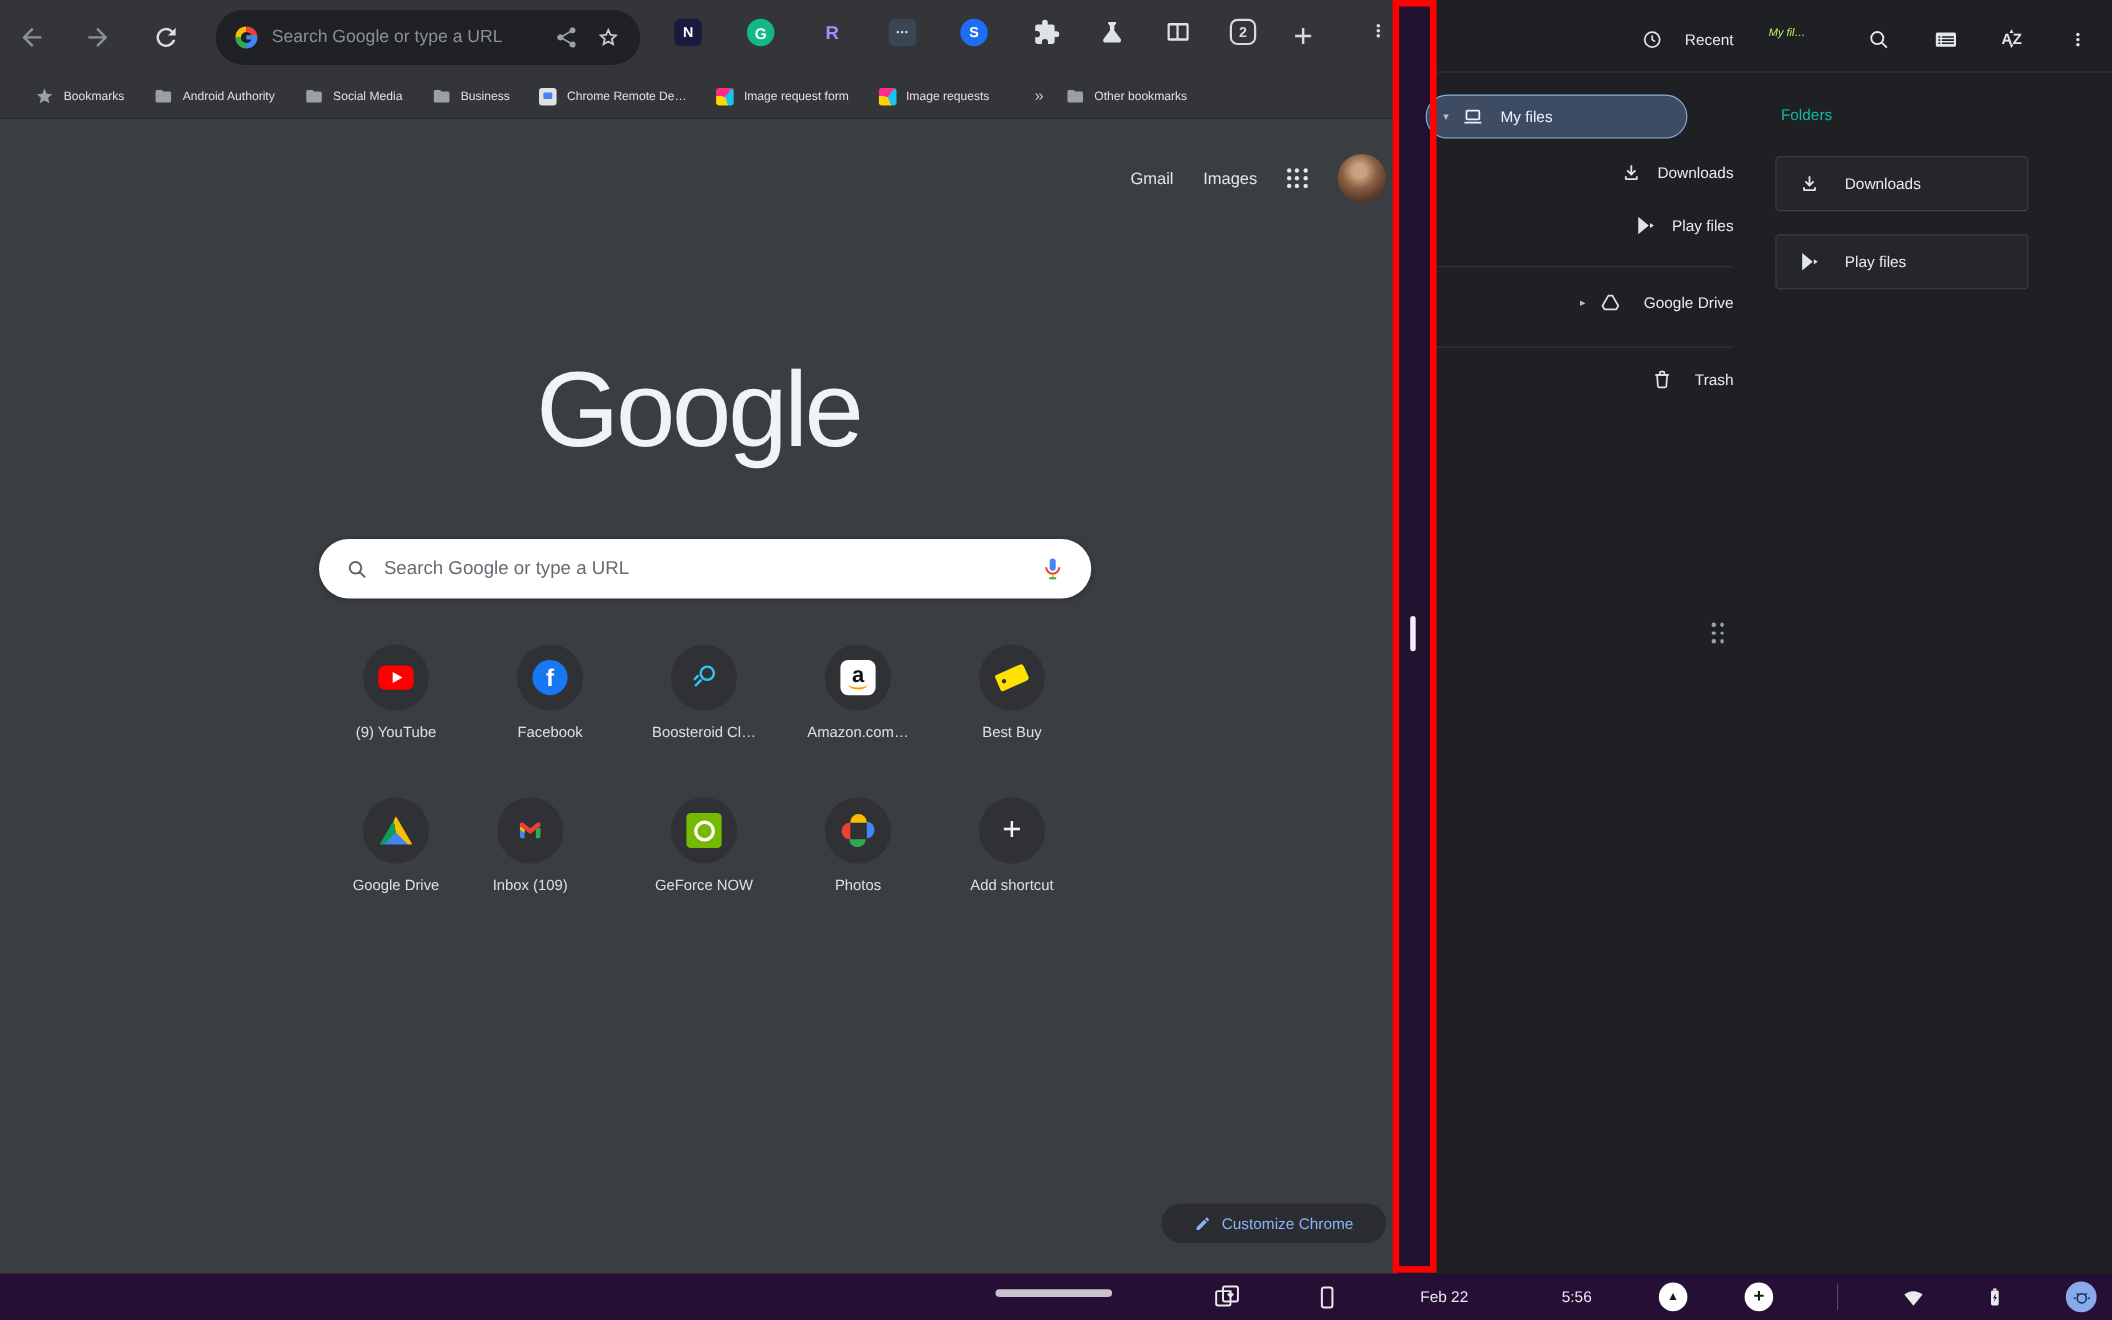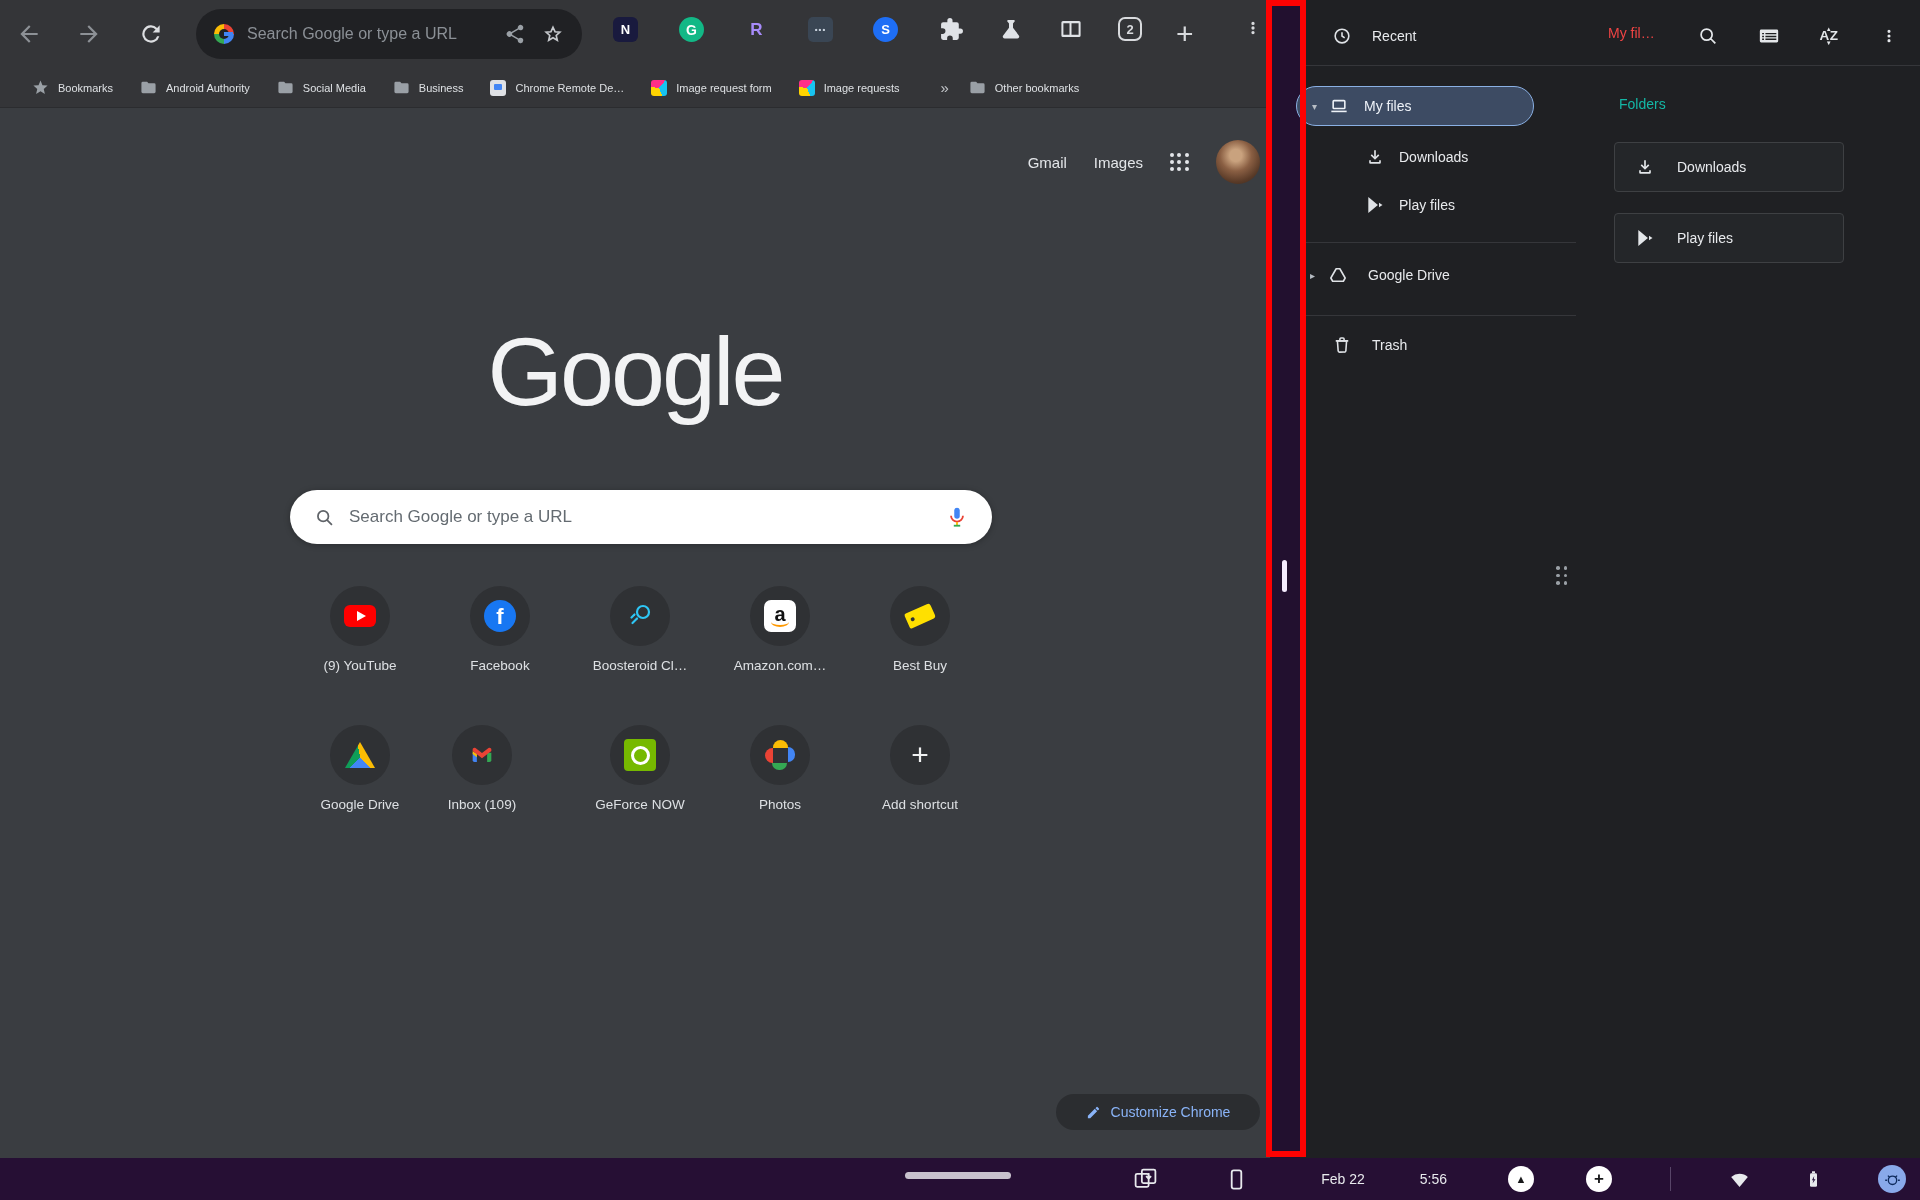--- a/index.html
+++ b/index.html
@@ -71,25 +71,25 @@
   .customize svg { width:15px; height:15px; }
 
   
   .gap { position:absolute; left:1270px; top:0; width:30px; height:1158px; background:#22102f; }
   .gap-handle { position:absolute; left:12px; top:560px; width:5px; height:32px; border-radius:3px; background:#f5ecfe; }
   .redbox { position:absolute; left:1266px; top:0; width:40px; height:1157px; border:6px solid #fe0202; z-index:50; pointer-events:none; }
 
   
   .files { position:absolute; left:1300px; top:0; width:620px; height:1158px; background:#1f2023; }
   .f-div { position:absolute; height:1px; background:#35363a; }
-  .f-row { position:absolute; width:276px; height:48px; display:flex; align-items:center; color:#e8eaed; font-size:14px; cursor:pointer; }
+  .f-row { position:absolute; width:276px; height:48px; display:flex; align-items:center; color:#e8eaed; font-size:14px; cursor:pointer;justify-content:flex-end; }
   .f-row svg { width:20px; height:20px; display:block; color:#dfe2e6; flex:0 0 auto; }
   .caret { color:#b7bdc4; font-size:10px; flex:0 0 auto; }
   .myfiles-pill { position:absolute; left:-4px; top:86px; width:238px; height:40px; border-radius:20px; background:#3d4b63; border:1.5px solid #8ab0e4; display:flex; align-items:center; color:#eef2f8; font-size:14px; font-weight:500; cursor:pointer; }
-  .fh-title { position:absolute; left:308px; top:25px; color:#ef4444; font-size:14px; }
+  .fh-title { position:absolute; left:308px; top:25px; color:#bef264; font-size:10px;font-style:italic; }
   .fh-ic { position:absolute; top:25px; width:22px; height:22px; color:#e4e7ea; cursor:pointer; }
   .fh-ic svg { width:22px; height:22px; display:block; }
   .az { position:absolute; top:24px; width:26px; height:24px; color:#e4e7ea; font-size:13.5px; font-weight:bold; text-align:center; line-height:24px; letter-spacing:.5px; cursor:pointer; }
   .az::before { content:"▲"; position:absolute; left:0; right:0; top:-7px; font-size:6px; }
   .az::after { content:"▼"; position:absolute; left:0; right:0; bottom:-7px; font-size:6px; }
   .folders-label { position:absolute; left:319px; top:96px; color:#14b8a6; font-size:14px; }
   .fcard { position:absolute; left:314px; width:230px; height:50px; border:1px solid #3e4043; border-radius:4px; background:#242629; display:flex; align-items:center; padding-left:20px; gap:22px; color:#e8eaed; font-size:14px; cursor:pointer; }
   .fcard svg { width:20px; height:20px; display:block; color:#e4e7ea; }
   .dots6 { position:absolute; left:256px; top:566px; display:grid; grid-template-columns:repeat(2,1fr); gap:4px; width:11px; }
   .dots6 span { width:3.5px; height:3.5px; border-radius:50%; background:#9aa0a6; }
@@ -470,21 +470,21 @@
           <g fill="none" stroke="#e8eaed" stroke-width="1.7">
             <rect x="2.5" y="6.5" width="12.5" height="12.5" rx="1.5"></rect>
             <rect x="8.5" y="2.5" width="13" height="13" rx="1.5"></rect>
             <path d="M15 5.8v5.4m0 0l-2.4-2.4m2.4 2.4l2.4-2.4"></path>
           </g>
         </svg>
       <svg viewBox="0 0 24 24" width="23" height="23" style="margin-left:22px">
           <rect x="7" y="2.5" width="10" height="19" rx="2.2" fill="none" stroke="#e8eaed" stroke-width="1.9"></rect>
         </svg>
       <span style="margin-left:28px">Feb 22</span>
-      <span style="margin-left:10px">5:56</span>
+      <span style="margin-left:40px">5:56</span>
       <div class="circ" style="margin-left:16px;font-size:11px">▲</div>
       <div class="circ" style="margin-left:7px;font-size:17px;font-weight:bold">+</div>
       <div class="tray-sep" style="margin-left:13px"></div>
       <svg viewBox="0 0 24 24" width="21" height="21" style="margin-left:13px">
           <path fill="#e8eaed" d="M12 20.5L2.5 9A14.8 14.8 0 0 1 12 5.5c3.6 0 6.9 1.3 9.5 3.5z"></path>
         </svg>
       <svg viewBox="0 0 24 24" width="21" height="21" style="margin-left:8px">
           <rect x="8" y="4.8" width="8" height="15.5" rx="1.5" fill="#e8eaed"></rect>
           <rect x="10.3" y="2.6" width="3.4" height="2.2" fill="#e8eaed"></rect>
           <path d="M12.8 8l-2.6 4.8h1.8l-1.1 3.9 3.4-5.1h-1.9z" fill="#2a1540"></path>

